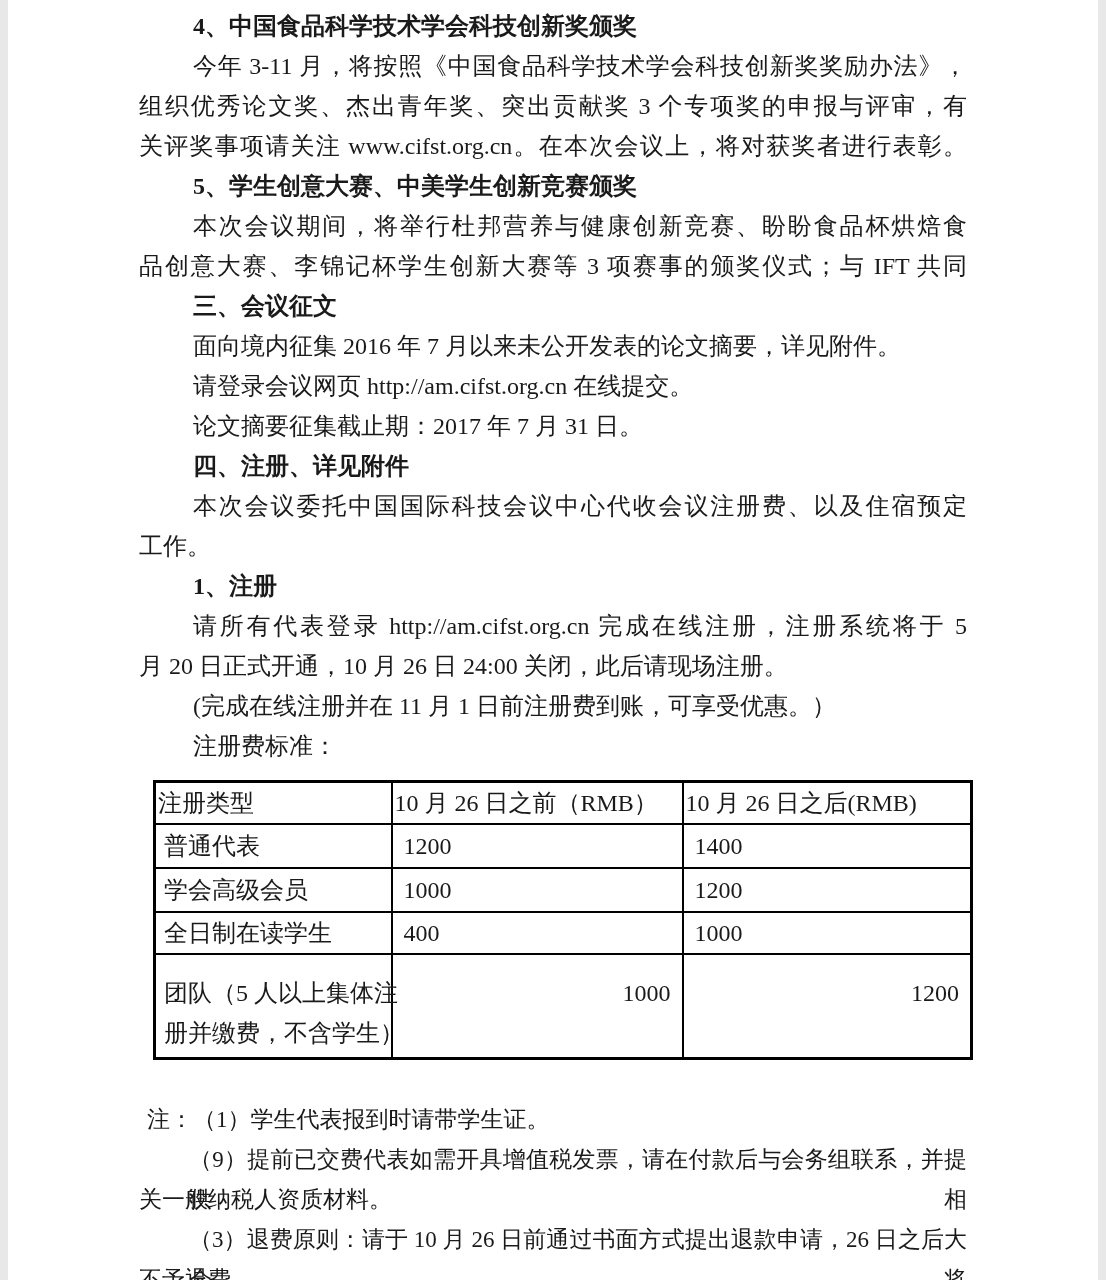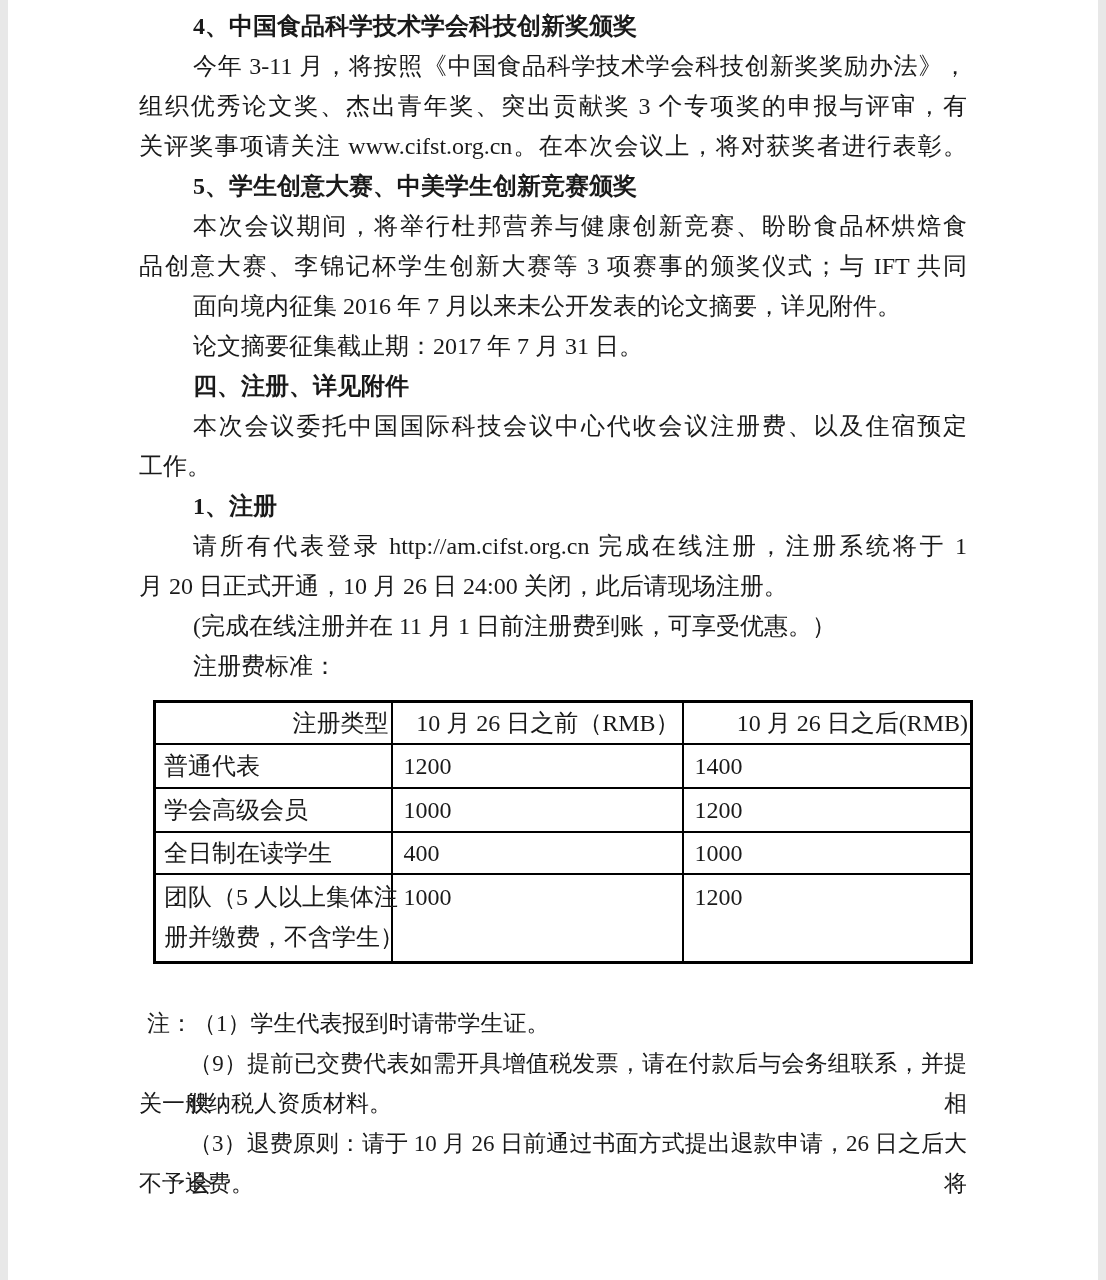--- a/index.html
+++ b/index.html
@@ -28,56 +28,58 @@
     border:3px solid #000;
   }
   table.fees th, table.fees td {
     border:2px solid #000;
     font-size:24px;
     font-weight:normal;
     overflow:visible;
   }
   table.fees th {
     height:40px;
-    text-align:right;
+    text-align:left;
     white-space:nowrap;
     padding:0 2px;
   }
   td.c-type { padding:0 8px; white-space:pre; line-height:40px; }
   td.c-num  { padding:0 11px; line-height:40px; }
   tr.r1 td { height:42px; }
   tr.r2 td { height:42px; }
   tr.r3 td { height:40px; }
-  tr.r4 td { height:84px; vertical-align:top; padding-top:2px; }
+  tr.r4 td { height:84px; vertical-align:top; padding-top:18px;text-align:right; }
 
   .notes { margin-top:8px; }
   .n  { font-size:23px; line-height:40px; height:40px; }
   .n0 { padding-left:8px;margin-top:40px; }
   .nind { padding-left:50px; }
 </style>
 </head>
 <body>
 
 <div class="page">
 
   <div>
     <div class="ln h ind">4、中国食品科学技术学会科技创新奖颁奖</div>
     <div class="ln ind fill">今年 3-11 月，将按照《中国食品科学技术学会科技创新奖奖励办法》，</div>
     <div class="ln fill">组织优秀论文奖、杰出青年奖、突出贡献奖 3 个专项奖的申报与评审，有</div>
     <div class="ln fill">关评奖事项请关注 www.cifst.org.cn。在本次会议上，将对获奖者进行表彰。</div>
     <div class="ln h ind">5、学生创意大赛、中美学生创新竞赛颁奖</div>
     <div class="ln ind fill">本次会议期间，将举行杜邦营养与健康创新竞赛、盼盼食品杯烘焙食</div>
     <div class="ln fill">品创意大赛、李锦记杯学生创新大赛等 3 项赛事的颁奖仪式；与 IFT 共同</div>
+    <div class="ln h ind">三、会议征文</div>
     <div class="ln ind">面向境内征集 2016 年 7 月以来未公开发表的论文摘要，详见附件。</div>
+    <div class="ln ind">请登录会议网页 http://am.cifst.org.cn 在线提交。</div>
     <div class="ln ind">论文摘要征集截止期：2017 年 7 月 31 日。</div>
     <div class="ln h ind">四、注册、详见附件</div>
     <div class="ln ind fill">本次会议委托中国国际科技会议中心代收会议注册费、以及住宿预定</div>
     <div class="ln">工作。</div>
     <div class="ln h ind">1、注册</div>
-    <div class="ln ind fill">请所有代表登录 http://am.cifst.org.cn 完成在线注册，注册系统将于 1</div>
+    <div class="ln ind fill">请所有代表登录 http://am.cifst.org.cn 完成在线注册，注册系统将于 5</div>
     <div class="ln">月 20 日正式开通，10 月 26 日 24:00 关闭，此后请现场注册。</div>
     <div class="ln ind">(完成在线注册并在 11 月 1 日前注册费到账，可享受优惠。）</div>
     <div class="ln ind">注册费标准：</div>
   </div>
 
   <table class="fees">
     <colgroup>
       <col style="width:237px">
       <col style="width:291px">
       <col style="width:289px">

